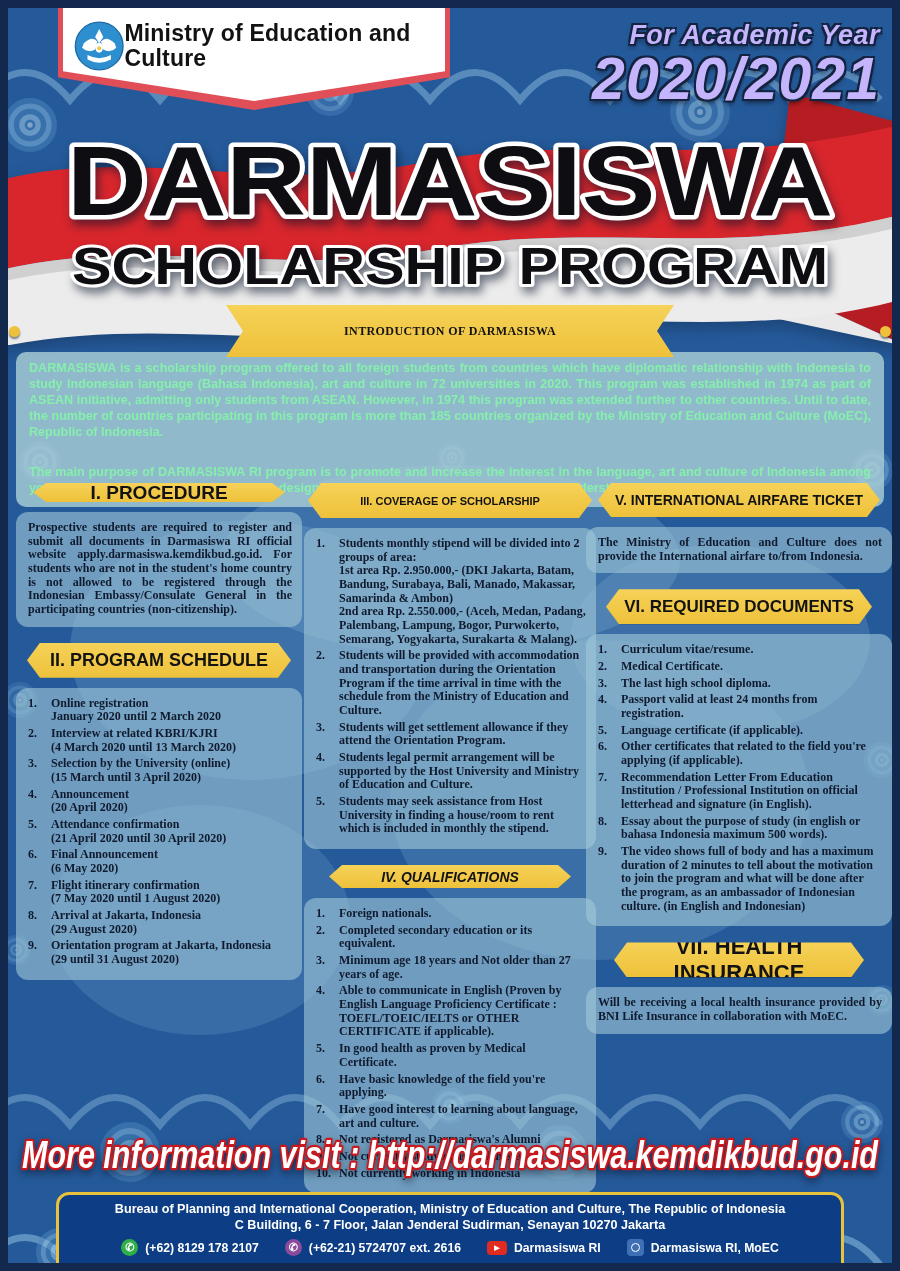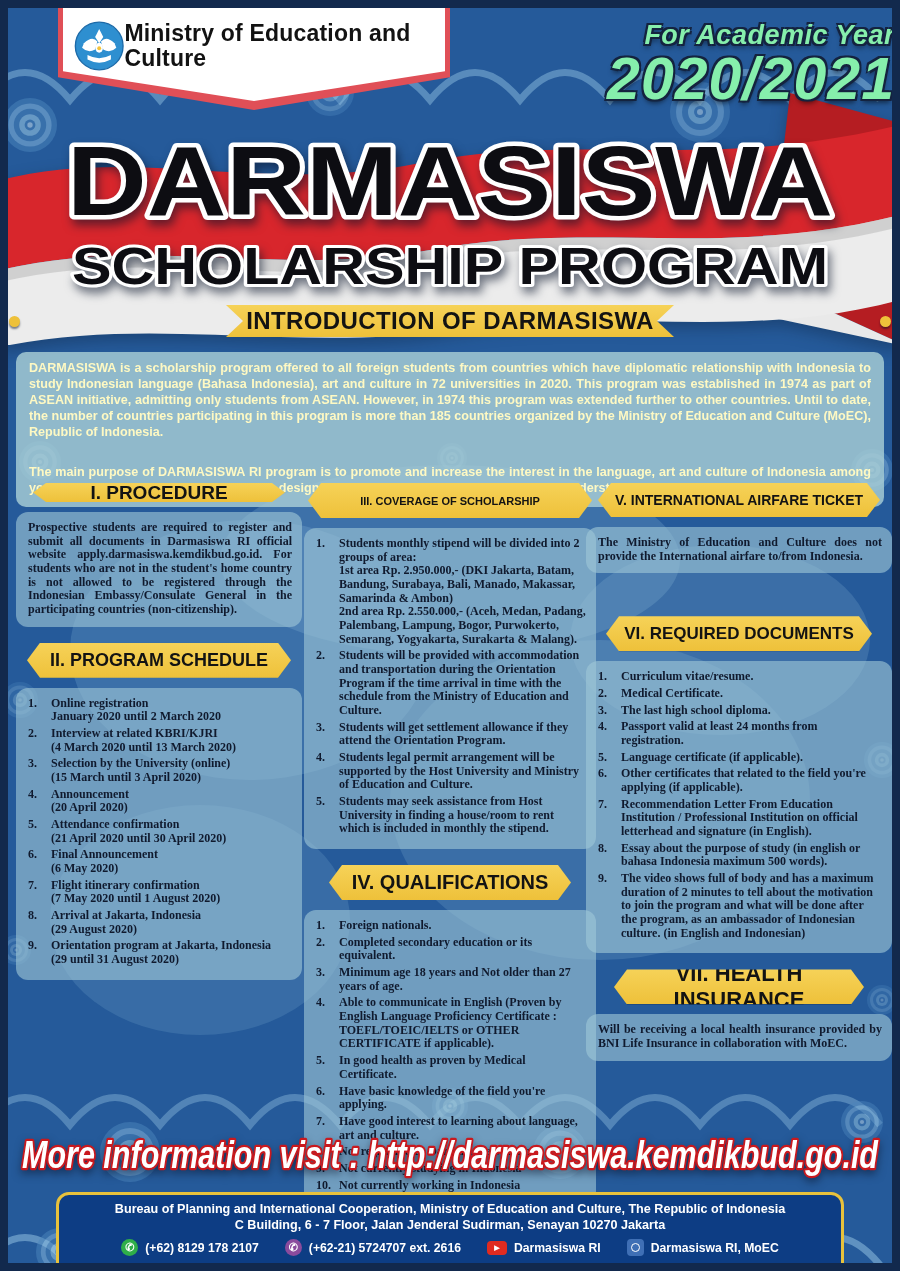--- a/index.html
+++ b/index.html
@@ -16,66 +16,66 @@
 
   
   .pennant-outer{position:absolute; left:58px; top:8px; width:392px; height:102px; z-index:6;
     background:#e04f57;
     clip-path:polygon(0 0,100% 0,100% 68%,50% 100%,0 68%);}
   .pennant-inner{position:absolute; left:5px; top:0; width:382px; height:93px;
     background:#ffffff;
     clip-path:polygon(0 0,100% 0,100% 68%,50% 100%,0 68%);}
   .pennant-content{position:absolute; left:16px; top:9px; display:flex; align-items:center; }
   .ministry-name{font-weight:bold; font-size:23px; line-height:1.08; color:#121212; letter-spacing:.2px;}
-  .acad{position:absolute; right:5px; top:20px; z-index:6; text-align:right;
-    color:#86efac; font-weight:bold; font-style:italic;
+  .acad{position:absolute; right:20px; top:20px; z-index:6; text-align:right;
+    color:#c4b5fd; font-weight:bold; font-style:italic;
     text-shadow:-2px -2px 0 #14233f,2px -2px 0 #14233f,-2px 2px 0 #14233f,2px 2px 0 #14233f,0 4px 5px rgba(0,0,0,.5);}
   .acad .l1{font-size:27px; letter-spacing:.5px;}
   .acad .l2{font-size:59px; line-height:.95; letter-spacing:1px;}
 
   
   svg.flag{position:absolute; left:0; top:85px; z-index:2; filter:drop-shadow(0 6px 8px rgba(10,25,50,.35));}
   svg.title-svg{position:absolute; left:0; top:112px; z-index:5; filter:drop-shadow(3px 6px 5px rgba(8,18,40,.55));}
 
   
   .ribbon{position:relative; margin:0 auto; background:linear-gradient(180deg,#f6d258,#eec13a);
     color:#131313; font-weight:bold; text-align:center;
     display:flex; align-items:center; justify-content:center;
     filter:drop-shadow(0 4px 3px rgba(5,15,35,.45));}
   .ribbon.point{clip-path:polygon(13px 0,calc(100% - 13px) 0,100% 50%,calc(100% - 13px) 100%,13px 100%,0 50%);}
   .ribbon.notch{clip-path:polygon(0 0,100% 0,calc(100% - 17px) 50%,100% 100%,0 100%,17px 50%);}
   .intro-ribbon-wrap{position:absolute; left:0; top:305px; width:900px; z-index:5; display:flex; justify-content:center; align-items:center;}
-  .intro-ribbon{width:448px; height:32px; font-size:24px; letter-spacing:.4px;}
+  .intro-ribbon{width:448px; height:52px; font-size:12px; letter-spacing:.4px;font-family:Liberation Serif, serif;}
   .dot{width:11px; height:11px; border-radius:50%; background:#eec13a; margin:0 9px; box-shadow:0 2px 2px rgba(5,15,35,.5);}
 
   
   .intro-box{position:absolute; left:16px; top:352px; width:868px; z-index:4;
     background:rgba(168,206,213,.82); border-radius:10px; padding:9px 13px 10px 13px;
-    color:#fef9c3; font-weight:bold; font-size:12.6px; line-height:1.27; text-align:justify;}
+    color:#86efac; font-weight:bold; font-size:12.6px; line-height:1.27; text-align:justify;}
   .intro-box p + p{margin-top:24px;}
 
   
   .col{position:absolute; top:483px; z-index:4;}
   .col1{left:16px;  width:286px;}
   .col2{left:304px; width:292px;}
   .col3{left:586px; width:306px;}
   .box{background:rgba(158,198,214,.62); border-radius:12px; padding:9px 10px 10px 12px;
     color:#101a2e; font-weight:bold; font-size:12px; line-height:1.14;font-family:Liberation Serif, serif;}
   .box.just{text-align:justify;}
   .gap-s{height:10px;} .gap-m{height:16px;}
   .nlist{list-style:none; counter-reset:n;}
   .nlist li{counter-increment:n; position:relative; padding-left:23px; margin-bottom:3px;}
   .nlist li::before{content:counter(n) "."; position:absolute; left:0; top:0; font-weight:bold;}
   .nlist span{white-space:pre-line;}
   .rib-1{width:252px; height:19px; font-size:19px;}
   .rib-2{width:264px; height:35px; font-size:18px;}
   .rib-3{width:284px; height:35px; font-size:11px;}
-  .rib-4{width:242px; height:35px; font-size:20px;}
+  .rib-4{width:242px; height:23px; font-size:14px;font-style:italic;}
   .rib-5{width:282px; height:34px; font-size:14px;}
-  .rib-6{width:266px; height:35px; font-size:17px;margin-top:27px;}
+  .rib-6{width:266px; height:35px; font-size:17px;}
   .rib-7{width:250px; height:35px; font-size:22px;}
 
   
   svg.visit-svg{position:absolute; left:0; top:1124px; z-index:5; filter:drop-shadow(0 4px 4px rgba(5,15,35,.5));}
   .footer{position:absolute; left:56px; right:56px; top:1192px; height:88px; z-index:5;
     background:#0d3d84; border:3px solid #e8c23c; border-radius:13px;
     color:#fff; text-align:center; padding-top:7px;}
   .footer .f1,.footer .f2{font-weight:bold; font-size:12.6px; line-height:1.25;}
   .contacts{display:flex; justify-content:center; align-items:center; gap:26px; margin-top:6px;}
   .contact{display:flex; align-items:center; font-weight:bold; font-size:12.2px;}

